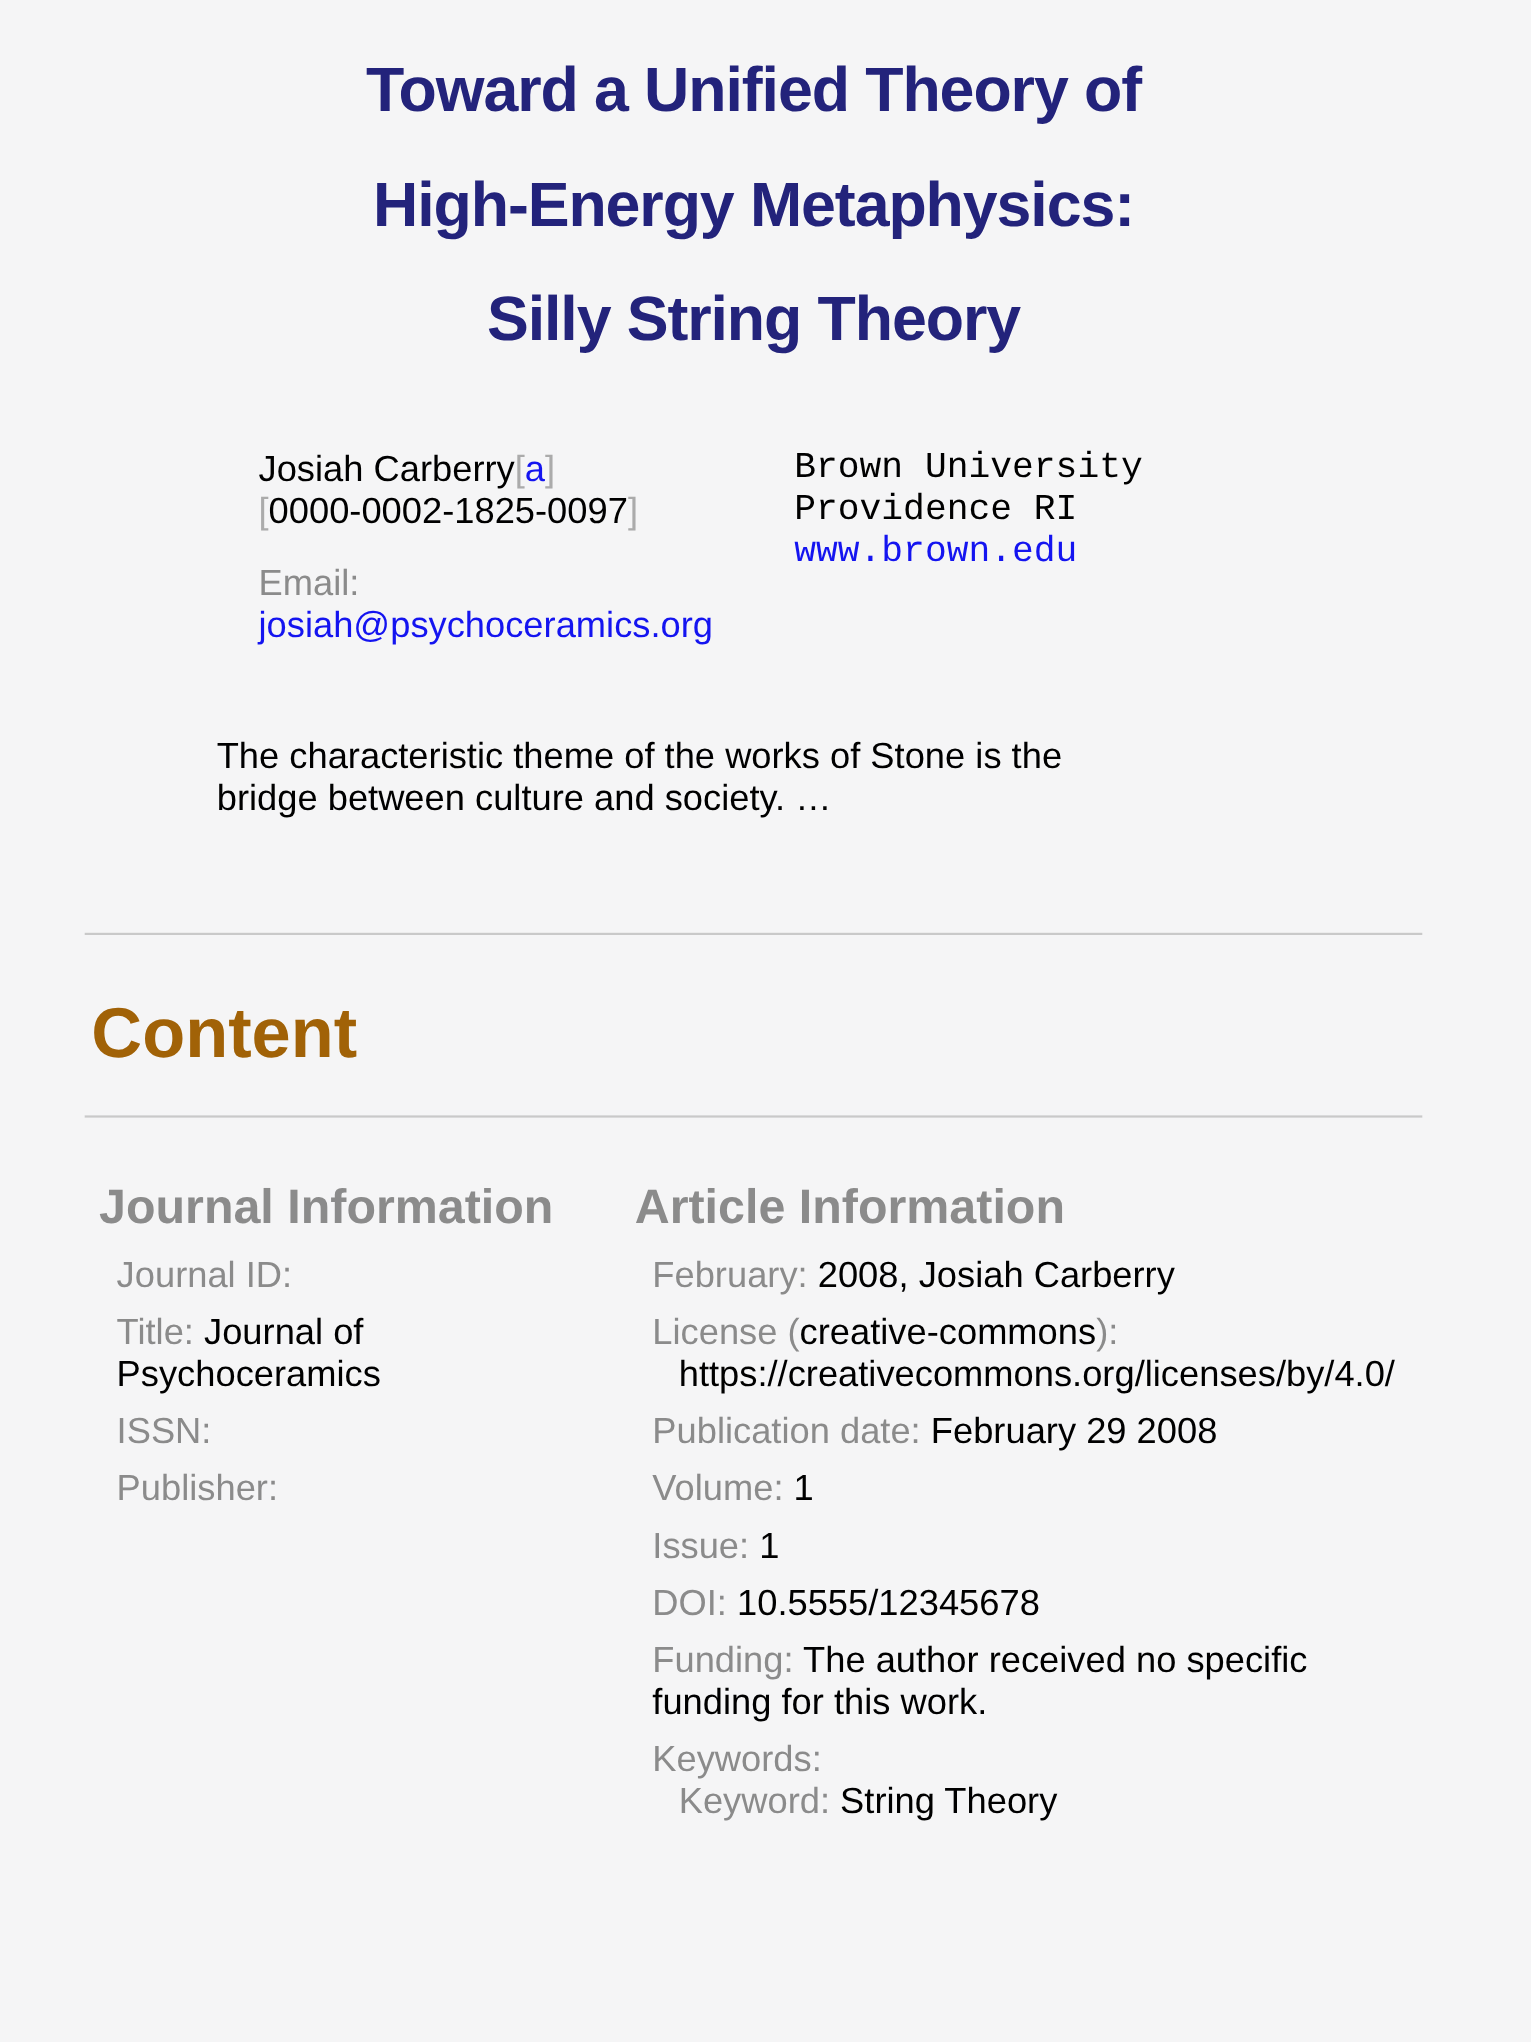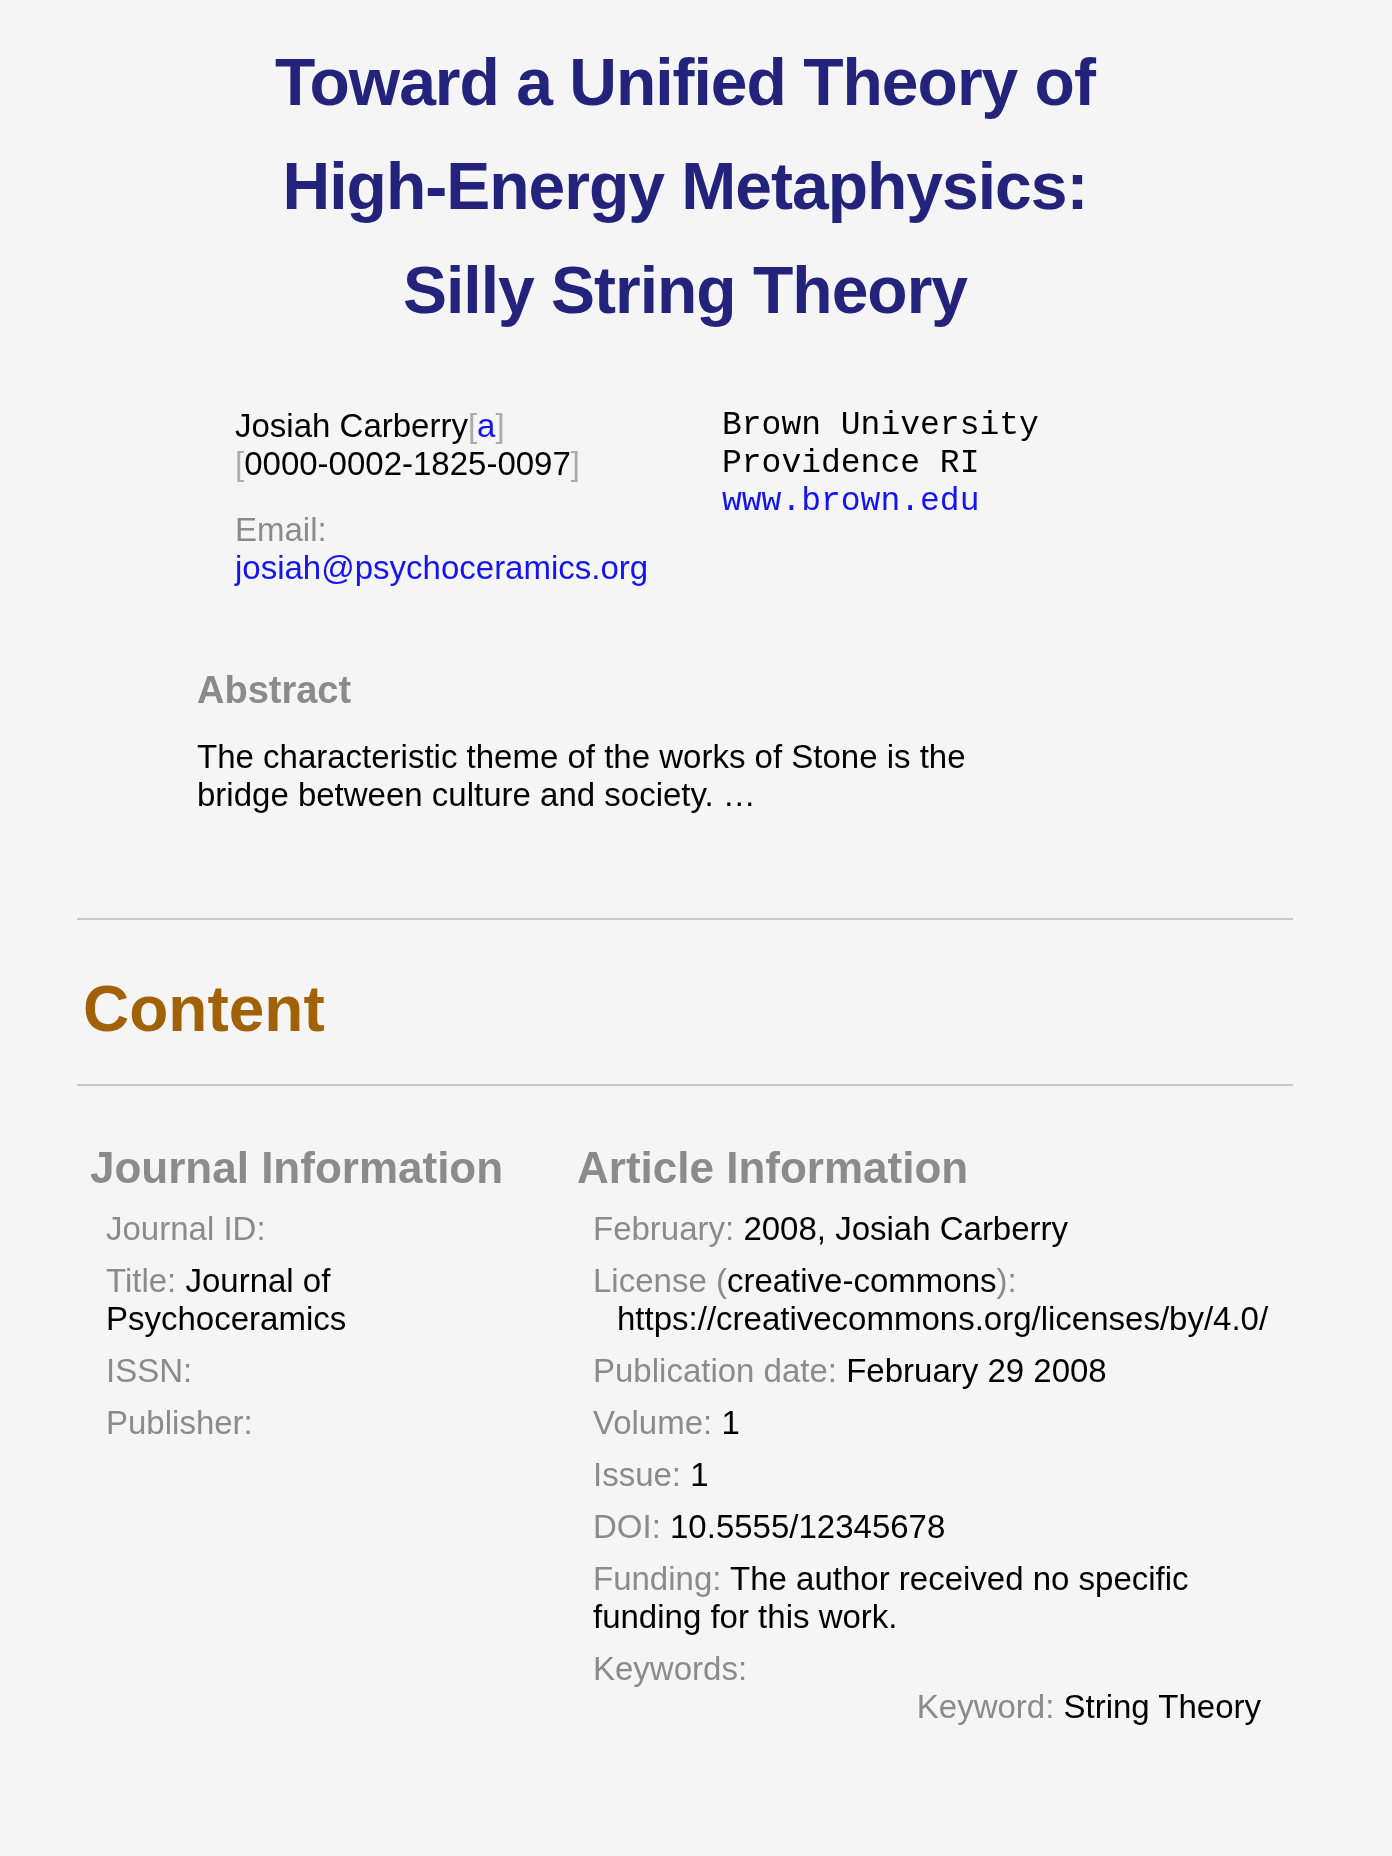--- a/index.html
+++ b/index.html
@@ -11,21 +11,21 @@
     font-size: 33px;
     line-height: 38px;
     color: #000;
     overflow: hidden;
   }
   .page { box-sizing: border-box; padding: 0 99px 0 77px; }
 
   
   h1.title {
     margin: 30px 0 0 0;
-    font-size: 66px;
+    font-size: 57px;
     line-height: 104px;
     font-weight: bold;
     color: #23237b;
     text-align: center;
     letter-spacing: -1px;
   }
   .title-line { display: block; }
 
   
   .author-row { display: flex; margin: 50px 0 0 143px; }
@@ -69,21 +69,21 @@
   .col-left { width: 487px; box-sizing: border-box; padding-right: 60px; }
   .col-right { width: 700px; }
   .col-heading {
     font-size: 44px;
     line-height: 52px;
     color: #8b8b8b;
     font-weight: bold;
     margin: 0 0 16px 0;
   }
   .col p { margin: 14px 16px; }
-  .indent-line { display: block; padding-left: 24px; text-align: right; }
+  .indent-line { display: block; padding-left: 24px; }
 </style>
 </head>
 <body>
 
 <div class="page">
 
   <header>
     <h1 class="title">
         <span class="title-line">Toward a Unified Theory of</span>
         <span class="title-line">High-Energy Metaphysics:</span>
@@ -98,21 +98,20 @@
           <span class="label">Email:</span>
           <a class="link block">josiah@psychoceramics.org</a>
         </p>
       </div>
       <div class="aff-col">
         <p><span>Brown University Providence RI</span> <a class="link">www.brown.edu</a></p>
       </div>
     </div>
 
     <section class="abstract">
-      <h2 class="gray-heading">Abstract</h2>
       <p class="abstract-text">The characteristic theme of the works of Stone is the bridge between culture and society. …</p>
     </section>
   </header>
 
   <hr class="hr1">
 
   <h1 class="content-heading">Content</h1>
 
   <hr>
 

